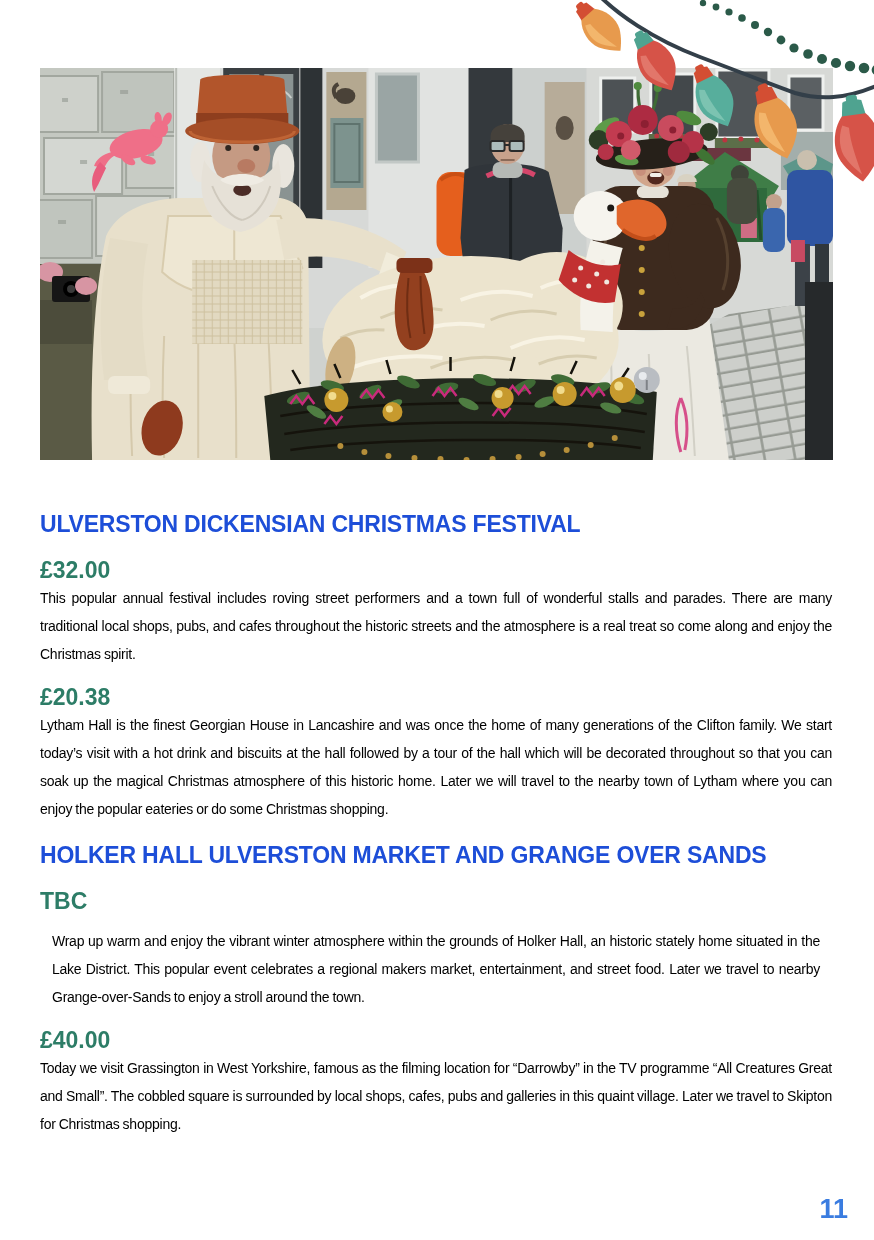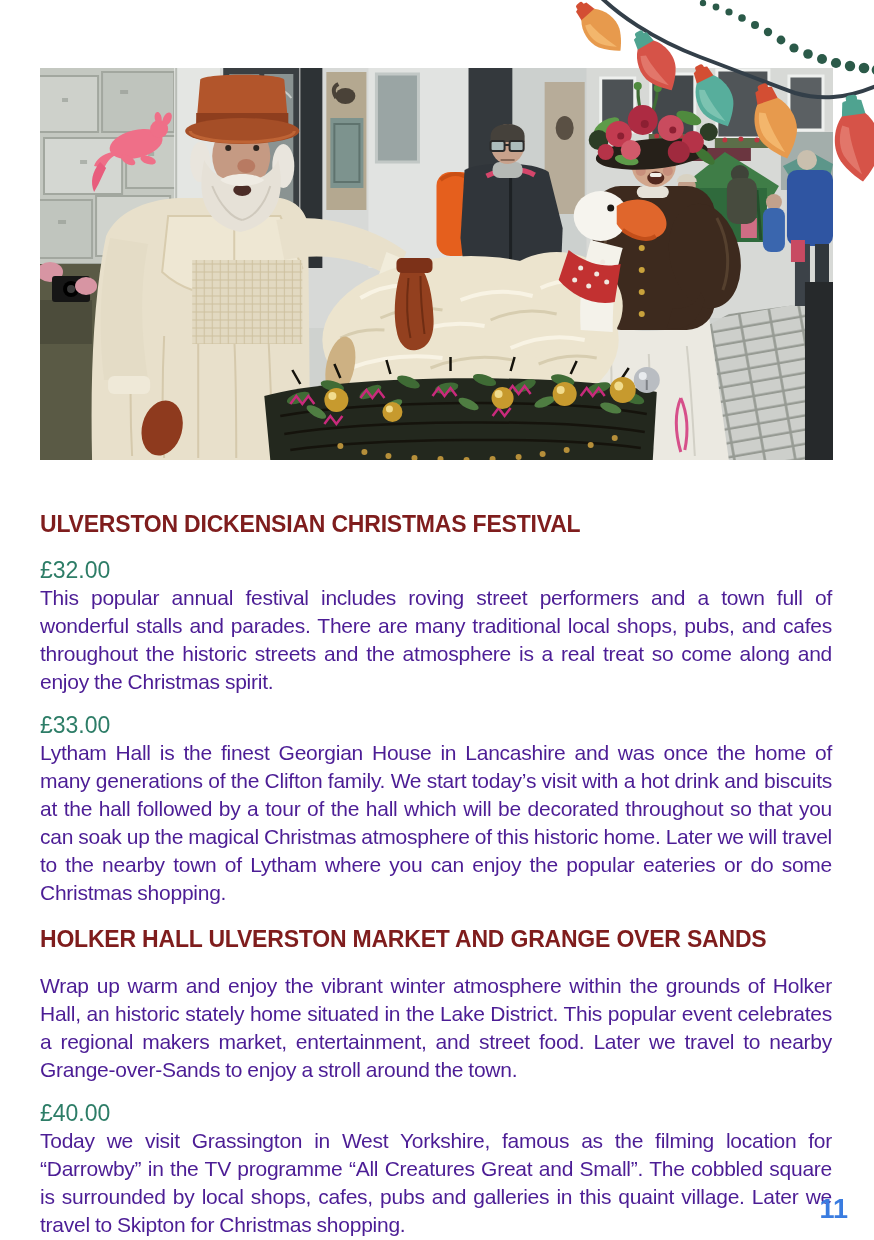--- a/index.html
+++ b/index.html
@@ -3,24 +3,24 @@
 <meta charset="utf-8">
 <style>
   html,body{margin:0;padding:0;background:#ffffff;}
   body{width:874px;height:1240px;position:relative;overflow:hidden;
        font-family:"Liberation Sans", sans-serif;}
   .photo{position:absolute;left:40px;top:68px;width:793px;height:392px;z-index:1;}
   .photo svg{display:block;width:100%;height:100%;}
   .lights{position:absolute;left:500px;top:0;width:374px;height:200px;z-index:5;}
   .content{position:absolute;left:40px;top:492px;width:792px;z-index:2;}
   .section{margin:0 0 16px 0;}
-  .sec-title{font-size:23px;font-weight:bold;line-height:27px;color:#7f1d1d;
+  .sec-title{font-size:23px;font-weight:bold;line-height:27px;color:#1d4ed8;
              letter-spacing:-0.2px;}
-  .sec-price{font-size:23px;font-weight:normal;line-height:27px;color:#2d7d67;}
-  .sec-body{font-size:21px;line-height:28px;color:#4c1d95;text-align:justify;
+  .sec-price{font-size:23px;font-weight:bold;line-height:27px;color:#2d7d67;}
+  .sec-body{font-size:14px;line-height:28px;color:#000000;text-align:justify;
             letter-spacing:-0.25px;word-spacing:-0.5px;}
   .page-number{position:absolute;top:1194px;right:26px;z-index:2;
                font-size:27px;font-weight:bold;color:#3a7ce0;}
 </style>
 </head>
 <body>
 
 <div class="photo" role="img" aria-label="Dickensian Christmas festival street scene: a man with a white beard in a red-brown top hat and cream smocked gown, and a laughing woman in a flower-trimmed black hat and brown coat, stand behind a large fluffy white goose puppet sitting in a basket trimmed with dark garland, gold baubles and pink tinsel; behind them are stone buildings, shop fronts, market stall canopies, shoppers and a cobbled street.">
 <svg viewBox="0 0 792 392" preserveAspectRatio="none">
 
@@ -433,27 +433,28 @@
 
 <main class="content">
 
   <section class="section">
     <h2 class="sec-title">ULVERSTON DICKENSIAN CHRISTMAS FESTIVAL</h2>
     <div class="sec-price">£32.00</div>
     <p class="sec-body" style="margin:0">This popular annual festival includes roving street performers and a town full of wonderful stalls and parades.  There are many traditional local shops, pubs, and cafes throughout the historic streets and the atmosphere is a real treat so come along and enjoy the Christmas spirit.</p>
   </section>
 
   <section class="section">
-    <div class="sec-price">£33.00</div>
+    <div class="sec-price">£20.38</div>
     <p class="sec-body" style="margin:0">Lytham Hall is the finest Georgian House in Lancashire and was once the home of many generations of the Clifton family.  We start today’s visit with a hot drink and biscuits at the hall followed by a tour of the hall which will be decorated throughout so that you can soak up the magical Christmas atmosphere of this historic home.  Later we will travel to the nearby town of Lytham where you can enjoy the popular eateries or do some Christmas shopping.</p>
   </section>
 
   <section class="section">
     <h2 class="sec-title">HOLKER HALL ULVERSTON MARKET AND GRANGE OVER SANDS</h2>
-    <p class="sec-body" style="margin:0">Wrap up warm and enjoy the vibrant winter atmosphere within the grounds of Holker Hall, an historic stately home situated in the Lake District.  This popular event celebrates a regional makers market, entertainment, and street food. Later we travel to nearby Grange-over-Sands to enjoy a stroll around the town.</p>
+    <div class="sec-price">TBC</div>
+    <p class="sec-body" style="margin:12px">Wrap up warm and enjoy the vibrant winter atmosphere within the grounds of Holker Hall, an historic stately home situated in the Lake District.  This popular event celebrates a regional makers market, entertainment, and street food. Later we travel to nearby Grange-over-Sands to enjoy a stroll around the town.</p>
   </section>
 
   <section class="section">
     <div class="sec-price">£40.00</div>
     <p class="sec-body" style="margin:0">Today we visit Grassington in West Yorkshire, famous as the filming location for “Darrowby” in the TV programme “All Creatures Great and Small”. The cobbled square is surrounded by local shops, cafes, pubs and galleries in this quaint village. Later we travel to Skipton for Christmas shopping.</p>
   </section>
 
 </main>
 
 <div class="page-number">11</div>

